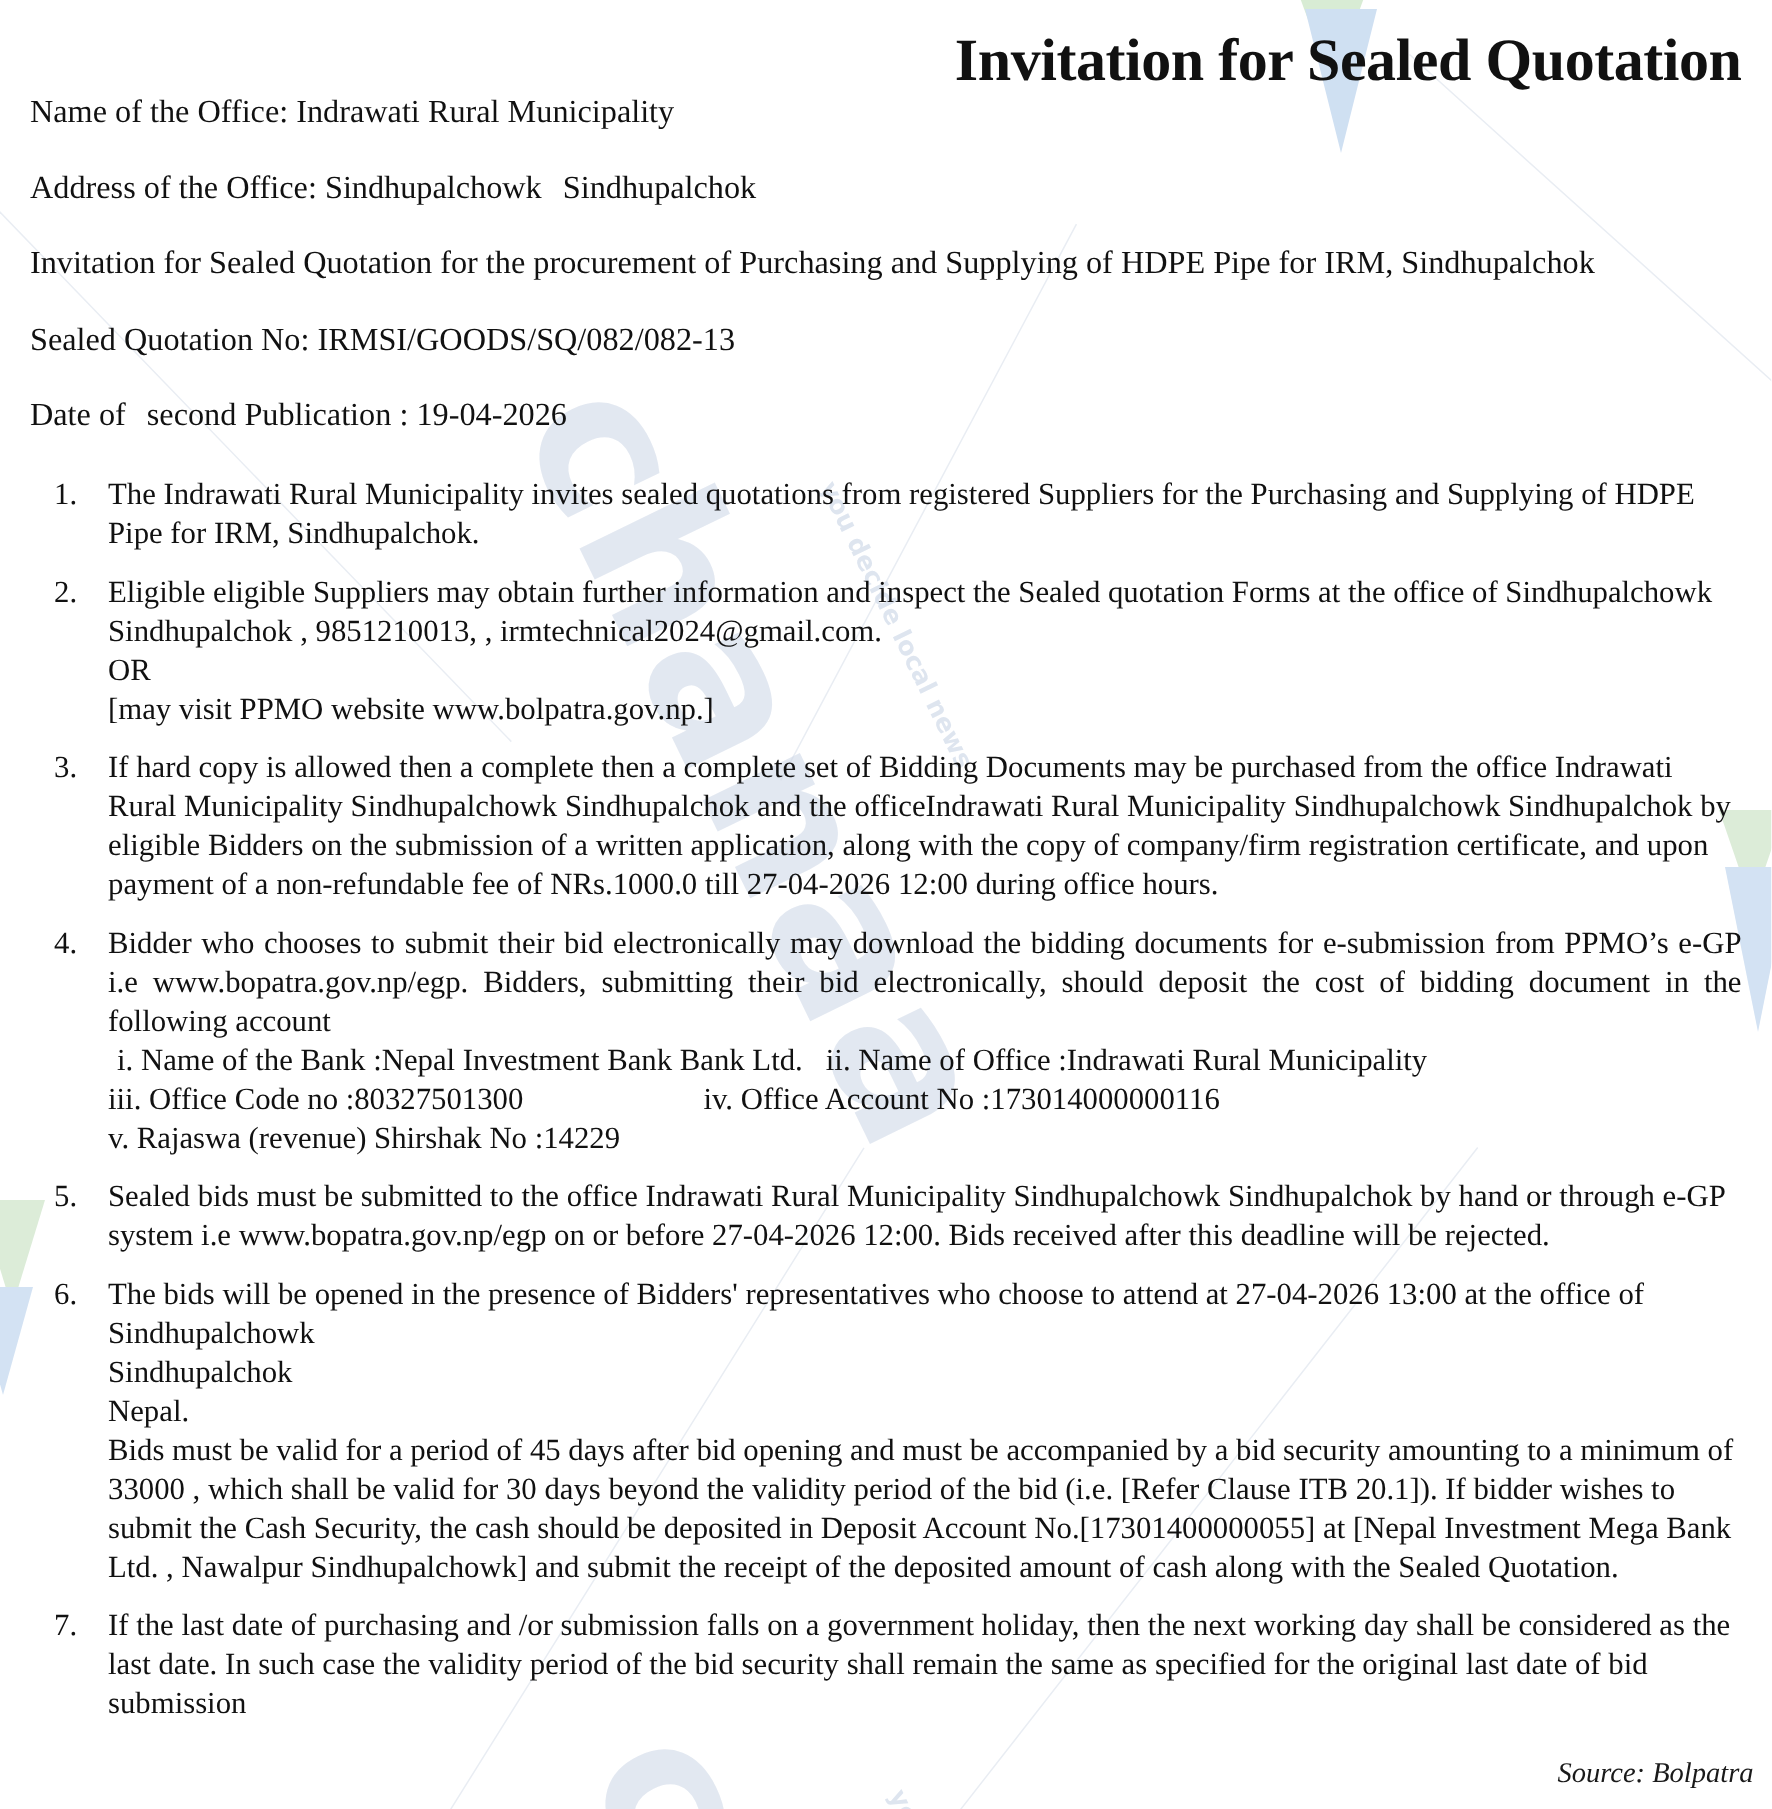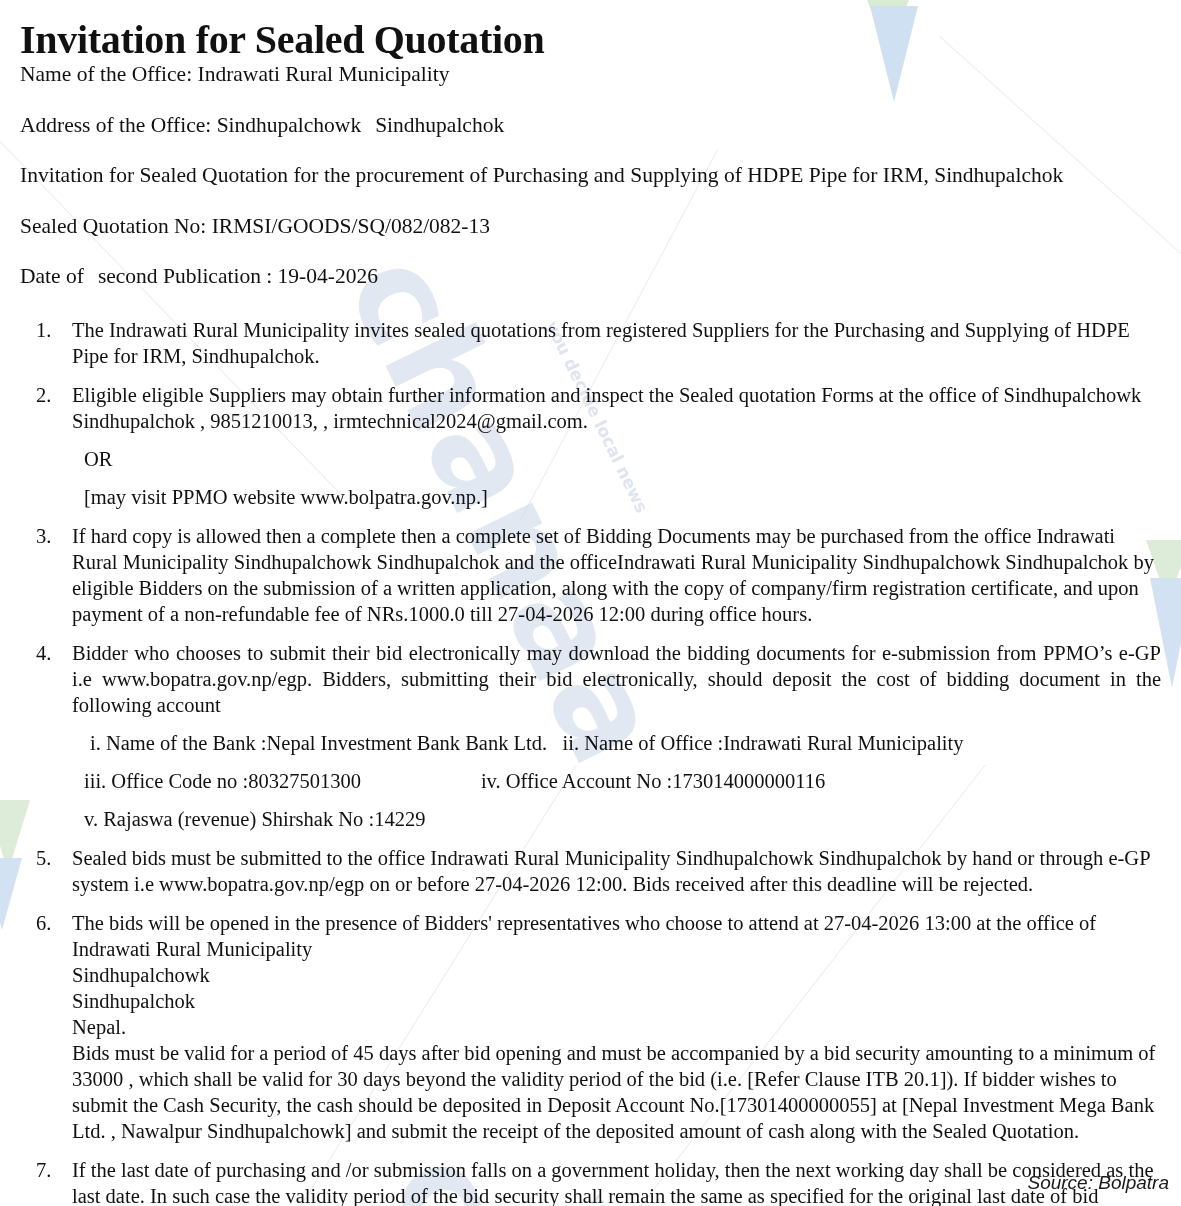--- a/index.html
+++ b/index.html
@@ -54,21 +54,21 @@
     font-size: 17px;
   }
 
   
   .content {
     position: relative;
     z-index: 2;
     padding: 0 20px;
   }
   .doc-title {
-    text-align: left;
+    text-align: right;
     font-size: 40px;
     font-weight: 700;
     letter-spacing: -0.3px;
     margin: 16px 0 0 0;
     padding: 0;
     line-height: 1.2;
   }
   .meta-block {
   }
   .meta-line {
@@ -95,30 +95,30 @@
   }
   ol.clauses > li .num {
     position: absolute;
     left: 16px;
     top: 0;
     width: 28px;
     text-align: left;
   }
   .para { margin: 0; }
   .para.j { text-align: justify; text-justify: inter-word; }
-  .sub-line { margin: 12px; }
+  .sub-line { margin: 0; }
   .sub-line.indent { padding-left: 6px; }
   .addr-line { margin: 0; }
 
   .source {
     position: absolute;
     right: 12px;
     bottom: 12px;
     z-index: 3;
-    font-family: Liberation Sans, sans-serif;
+    font-family: Liberation Serif, serif;
     font-style: italic;
     font-size: 19px;
     color: #1a1a1a;
   }
 </style>
 </head>
 <body>
 
 <div class="page">
 
@@ -186,21 +186,20 @@
       </li>
 
       <li>
         <span class="num">5.</span>
         <p class="para">Sealed bids must be submitted to the office Indrawati Rural Municipality Sindhupalchowk   Sindhupalchok  by hand or through e-GP system i.e www.bopatra.gov.np/egp on or before 27-04-2026 12:00. Bids received after this deadline will be rejected.</p>
       </li>
 
       <li>
         <span class="num">6.</span>
         <p class="para">The bids will be opened in the presence of Bidders' representatives who choose to attend at 27-04-2026 13:00 at the office of</p>
-        <p class="addr-line">Indrawati Rural Municipality</p>
         <p class="addr-line">Sindhupalchowk</p>
         <p class="addr-line">Sindhupalchok</p>
         <p class="addr-line">Nepal.</p>
         <p class="para">Bids must be valid for a period of 45 days after bid opening and must be accompanied by a bid security amounting to a minimum of 33000 , which shall be valid for 30 days beyond the validity period of the bid (i.e. [Refer Clause ITB 20.1]). If bidder wishes to submit the Cash Security, the cash should be deposited in Deposit Account No.[17301400000055] at [Nepal Investment Mega Bank Ltd. , Nawalpur Sindhupalchowk] and submit the receipt of the deposited amount of cash along with the Sealed Quotation.</p>
       </li>
 
       <li>
         <span class="num">7.</span>
         <p class="para">If the last date of purchasing and /or submission falls on a government holiday, then the next working day shall be considered as the last date. In such case the validity period of the bid security shall remain the same as specified for the original last date of bid submission</p>
       </li>

